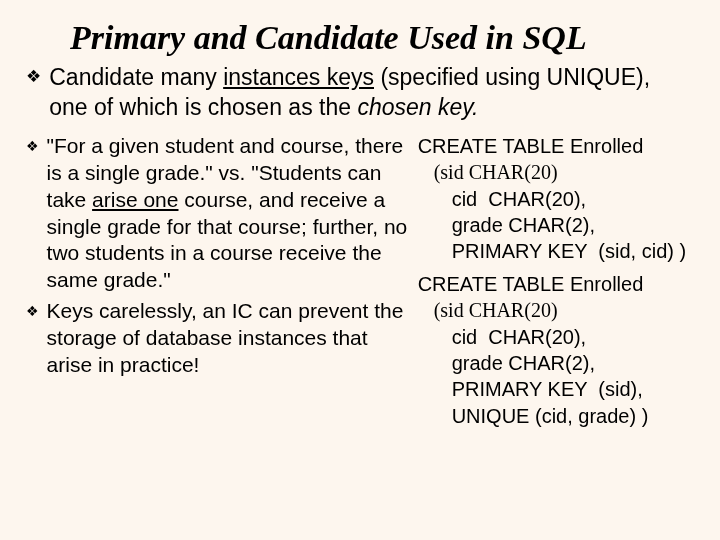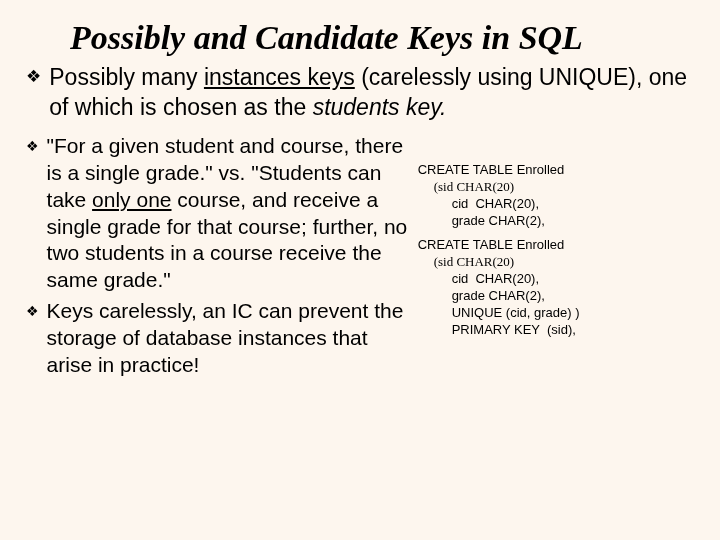--- a/index.html
+++ b/index.html
@@ -42,23 +42,22 @@
     display: flex;
     gap: 10px;
   }
   .col-left {
     flex: 1 1 58%;
     font-size: 21px;
     line-height: 1.28;
   }
   .col-right {
     flex: 1 1 42%;
-    font-size: 13px;
+    font-size: 20px;
     line-height: 1.32;
-    margin-top: 28px;
   }
   .sub-bullet {
     display: flex;
     margin-bottom: 4px;
   }
   .sub-bullet .bullet-mark {
     font-size: 14px;
     line-height: 1.9;
     margin-right: 8px;
   }
@@ -67,54 +66,55 @@
     margin-bottom: 6px;
   }
   .line { white-space: pre; }
   .ind1 { padding-left: 16px; font-family: Liberation Serif, serif; }
   .ind2 { padding-left: 34px; }
 </style>
 </head>
 <body>
 
 <div class="slide">
-  <h1 class="title">Possibly and Candidate Keys in SQL</h1>
+  <h1 class="title">Primary and Candidate Used in SQL</h1>
 
   <div class="top-bullet">
     <span class="bullet-mark">❖</span>
     <div class="content">
-      <span>Possibly many </span><span class="underline">instances keys</span><span>  (carelessly using </span><span>UNIQUE</span><span>), one of which is chosen as the </span><span class="italic">students key.</span>
+      <span>Candidate many </span><span class="underline">instances keys</span><span>  (specified using </span><span>UNIQUE</span><span>), one of which is chosen as the </span><span class="italic">chosen key.</span>
     </div>
   </div>
 
   <div class="columns">
     <div class="col-left">
       <div class="sub-bullet">
         <span class="bullet-mark">❖</span>
         <div class="content">
-          <span>"For a given student and course, there is a single grade." vs. "Students can take </span><span class="underline">only one</span><span> course, and receive a single grade for that course; further, no two students in a course receive the same grade."</span>
+          <span>"For a given student and course, there is a single grade." vs. "Students can take </span><span class="underline">arise one</span><span> course, and receive a single grade for that course; further, no two students in a course receive the same grade."</span>
         </div>
       </div>
       <div class="sub-bullet">
         <span class="bullet-mark">❖</span>
         <div class="content">Keys carelessly, an IC can prevent the storage of database instances that arise in practice!</div>
       </div>
     </div>
 
     <div class="col-right">
       <div class="code-block">
         <div class="line"><span>CREATE TABLE </span><span>Enrolled</span></div>
         <div class="line ind1"><span>(sid </span><span>CHAR</span><span>(20)</span></div>
         <div class="line ind2"><span>cid  </span><span>CHAR(20),</span></div>
         <div class="line ind2"><span>grade </span><span>CHAR</span><span>(2),</span></div>
+        <div class="line ind2"><span>PRIMARY KEY </span><span> (sid, cid) )</span></div>
       </div>
 
       <div class="code-block">
         <div class="line"><span>CREATE TABLE </span><span>Enrolled</span></div>
         <div class="line ind1"><span>(sid </span><span>CHAR</span><span>(20)</span></div>
         <div class="line ind2"><span>cid  </span><span>CHAR(20),</span></div>
         <div class="line ind2"><span>grade </span><span>CHAR</span><span>(2),</span></div>
+        <div class="line ind2"><span>PRIMARY KEY </span><span> (sid),</span></div>
         <div class="line ind2"><span>UNIQUE </span><span>(cid, grade) )</span></div>
-        <div class="line ind2"><span>PRIMARY KEY </span><span> (sid),</span></div>
       </div>
     </div>
   </div>
 </div>
 
 </body></html>

